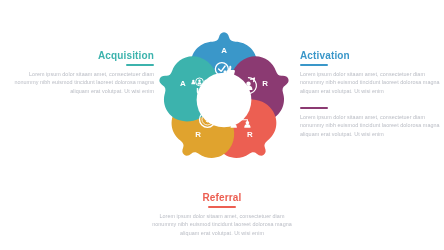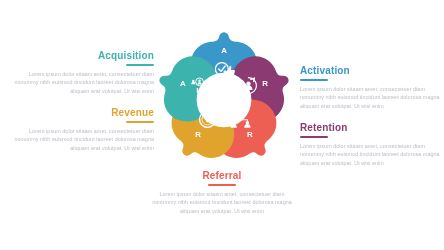--- a/index.html
+++ b/index.html
@@ -42,29 +42,29 @@
   .block .body {
     font-size: 5.4px;
     line-height: 1.62;
     color: #b9bcc4;
     margin: 0;
     letter-spacing: 0.05px;
   }
 
   .align-right { text-align: right; }
   .align-right .rule { margin-left: auto; }
-  .align-left  { text-align: left; margin-top: 15px; }
+  .align-left  { text-align: left; }
   .align-center { text-align: center; }
   .align-center .rule { margin-left: auto; margin-right: auto; }
 
   #blk-acquisition { left: 14px;  top: 50px; }
   #blk-revenue     { left: 14px;  top: 107px; }
   #blk-activation  { left: 300px; top: 50px; }
   #blk-retention   { left: 300px; top: 107px; }
-  #blk-referral    { left: 152px; top: 170px; width: 140px; }
+  #blk-referral    { left: 152px; top: 192px; width: 140px; }
 
   
   #wheel {
     position: absolute;
     left: 152px;
     top: 28px;
     width: 144px;
     height: 144px;
   }
   #wheel svg { display: block; }
@@ -80,34 +80,28 @@
 <body>
 
 <div class="canvas">
 
   <div class="block align-right" id="blk-acquisition">
     <p class="title" style="color:#3CB3AD;">Acquisition</p>
     <div class="rule" style="background:#3CB3AD;"></div>
     <p class="body">Lorem ipsum dolor sitaam amet, consectetuer diam nonummy nibh euismod tincidunt laoreet dolorosa magna aliquam erat volutpat. Ut wisi enim</p>
   </div>
 
-  <div class="block align-right" id="blk-revenue">
-    <p class="title" style="color:#E0A32E;">Revenue</p>
-    <div class="rule" style="background:#E0A32E;"></div>
-    <p class="body">Lorem ipsum dolor sitaam amet, consectetuer diam nonummy nibh euismod tincidunt laoreet dolorosa magna aliquam erat volutpat. Ut wisi enim</p>
-  </div>
 
   <div class="block align-left" id="blk-activation">
     <p class="title" style="color:#3A97C9;">Activation</p>
     <div class="rule" style="background:#3A97C9;"></div>
     <p class="body">Lorem ipsum dolor sitaam amet, consectetuer diam nonummy nibh euismod tincidunt laoreet dolorosa magna aliquam erat volutpat. Ut wisi enim</p>
   </div>
 
   <div class="block align-left" id="blk-retention">
-    <p class="title" style="color:#8B3A72;">Retention</p>
     <div class="rule" style="background:#8B3A72;"></div>
     <p class="body">Lorem ipsum dolor sitaam amet, consectetuer diam nonummy nibh euismod tincidunt laoreet dolorosa magna aliquam erat volutpat. Ut wisi enim</p>
   </div>
 
   <div class="block align-center" id="blk-referral">
     <p class="title" style="color:#EC5F52;">Referral</p>
     <div class="rule" style="background:#EC5F52;"></div>
     <p class="body">Lorem ipsum dolor sitaam amet, consectetuer diam nonummy nibh euismod tincidunt laoreet dolorosa magna aliquam erat volutpat. Ut wisi enim</p>
   </div>
 

